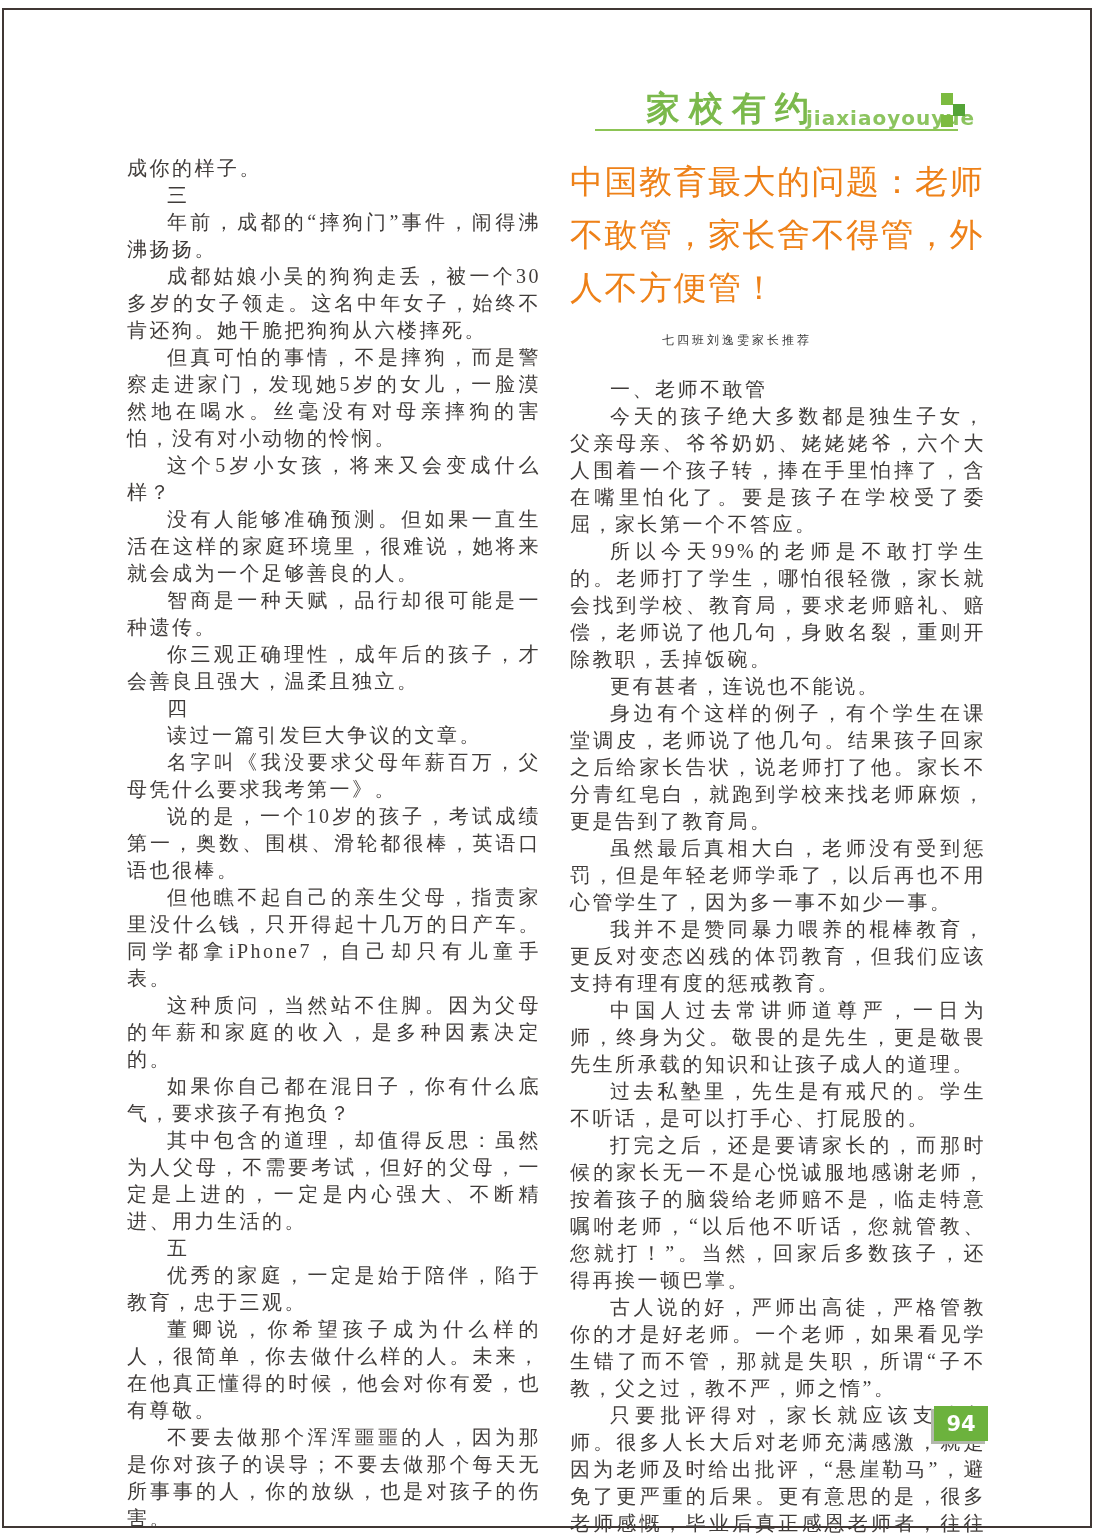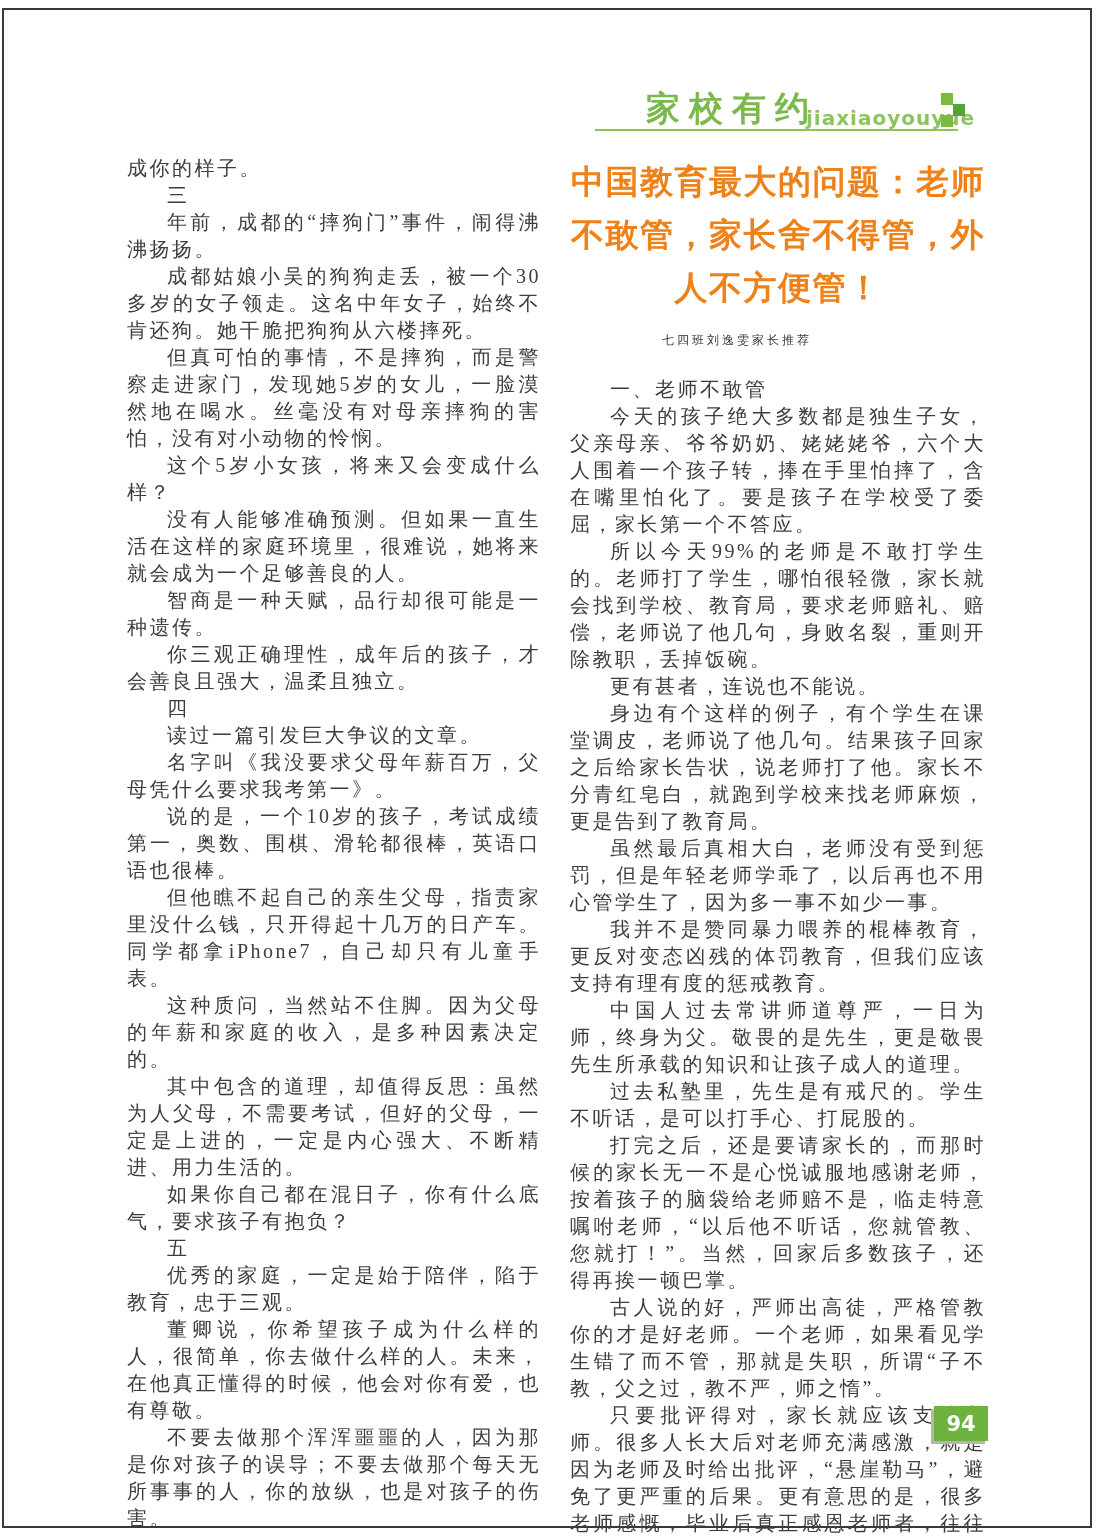--- a/index.html
+++ b/index.html
@@ -36,22 +36,22 @@
   .col{
     position:absolute;font-size:20px;line-height:27px;color:var(--body-text);
     text-align:justify;letter-spacing:2.5px;
   }
   .col-left{left:127px;top:155px;width:414px;}
   .col-right{left:570px;top:150px;width:416px;}
   p.para{margin:0;text-indent:2em;}
   p.para.no-indent{text-indent:0;}
   
   .article-title{
-    margin:6px 0 0 0;font-weight:bold;color:var(--title-orange);
-    font-size:33px;line-height:53px;letter-spacing:1.5px;text-align:center;
+    margin:6px 0 0 0;font-weight:normal;color:var(--title-orange);
+    font-size:33px;line-height:53px;letter-spacing:1.5px;text-align:left;
   }
   .title-line{white-space:nowrap;}
   .byline{
     margin:12px 0 22px 0;padding-left:92px;font-size:12px;letter-spacing:3px;
     line-height:27px;color:#3a3a3a;text-align:left;
   }
   
   .page-num{
     position:absolute;left:934px;top:1406px;width:54px;height:35px;
     background:var(--pagenum-green);color:#ffffff;
@@ -81,22 +81,22 @@
     <p class="para">这个5岁小女孩，将来又会变成什么样？</p>
     <p class="para">没有人能够准确预测。但如果一直生活在这样的家庭环境里，很难说，她将来就会成为一个足够善良的人。</p>
     <p class="para">智商是一种天赋，品行却很可能是一种遗传。</p>
     <p class="para">你三观正确理性，成年后的孩子，才会善良且强大，温柔且独立。</p>
     <p class="para">四</p>
     <p class="para">读过一篇引发巨大争议的文章。</p>
     <p class="para">名字叫《我没要求父母年薪百万，父母凭什么要求我考第一》。</p>
     <p class="para">说的是，一个10岁的孩子，考试成绩第一，奥数、围棋、滑轮都很棒，英语口语也很棒。</p>
     <p class="para">但他瞧不起自己的亲生父母，指责家里没什么钱，只开得起十几万的日产车。同学都拿iPhone7，自己却只有儿童手表。</p>
     <p class="para">这种质问，当然站不住脚。因为父母的年薪和家庭的收入，是多种因素决定的。</p>
+    <p class="para">如果你自己都在混日子，你有什么底气，要求孩子有抱负？</p>
     <p class="para">其中包含的道理，却值得反思：虽然为人父母，不需要考试，但好的父母，一定是上进的，一定是内心强大、不断精进、用力生活的。</p>
-    <p class="para">如果你自己都在混日子，你有什么底气，要求孩子有抱负？</p>
     <p class="para">五</p>
     <p class="para">优秀的家庭，一定是始于陪伴，陷于教育，忠于三观。</p>
     <p class="para">董卿说，你希望孩子成为什么样的人，很简单，你去做什么样的人。未来，在他真正懂得的时候，他会对你有爱，也有尊敬。</p>
     <p class="para">不要去做那个浑浑噩噩的人，因为那是你对孩子的误导；不要去做那个每天无所事事的人，你的放纵，也是对孩子的伤害。</p>
   </div>
 
 <div class="col col-right">
   <div class="article-title">
       <div class="title-line">中国教育最大的问题：老师</div>
       <div class="title-line">不敢管，家长舍不得管，外</div>

